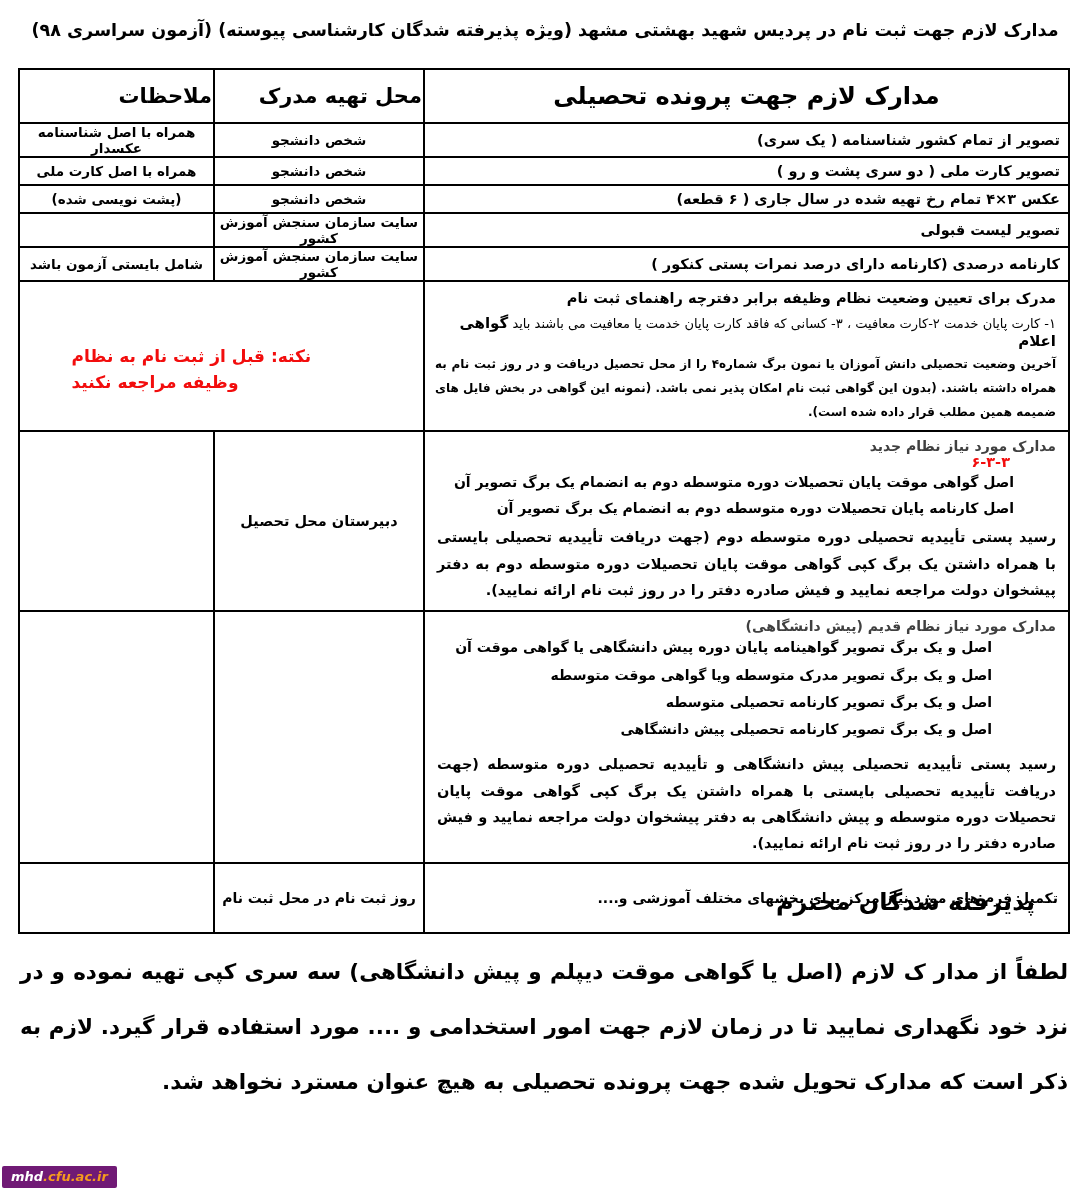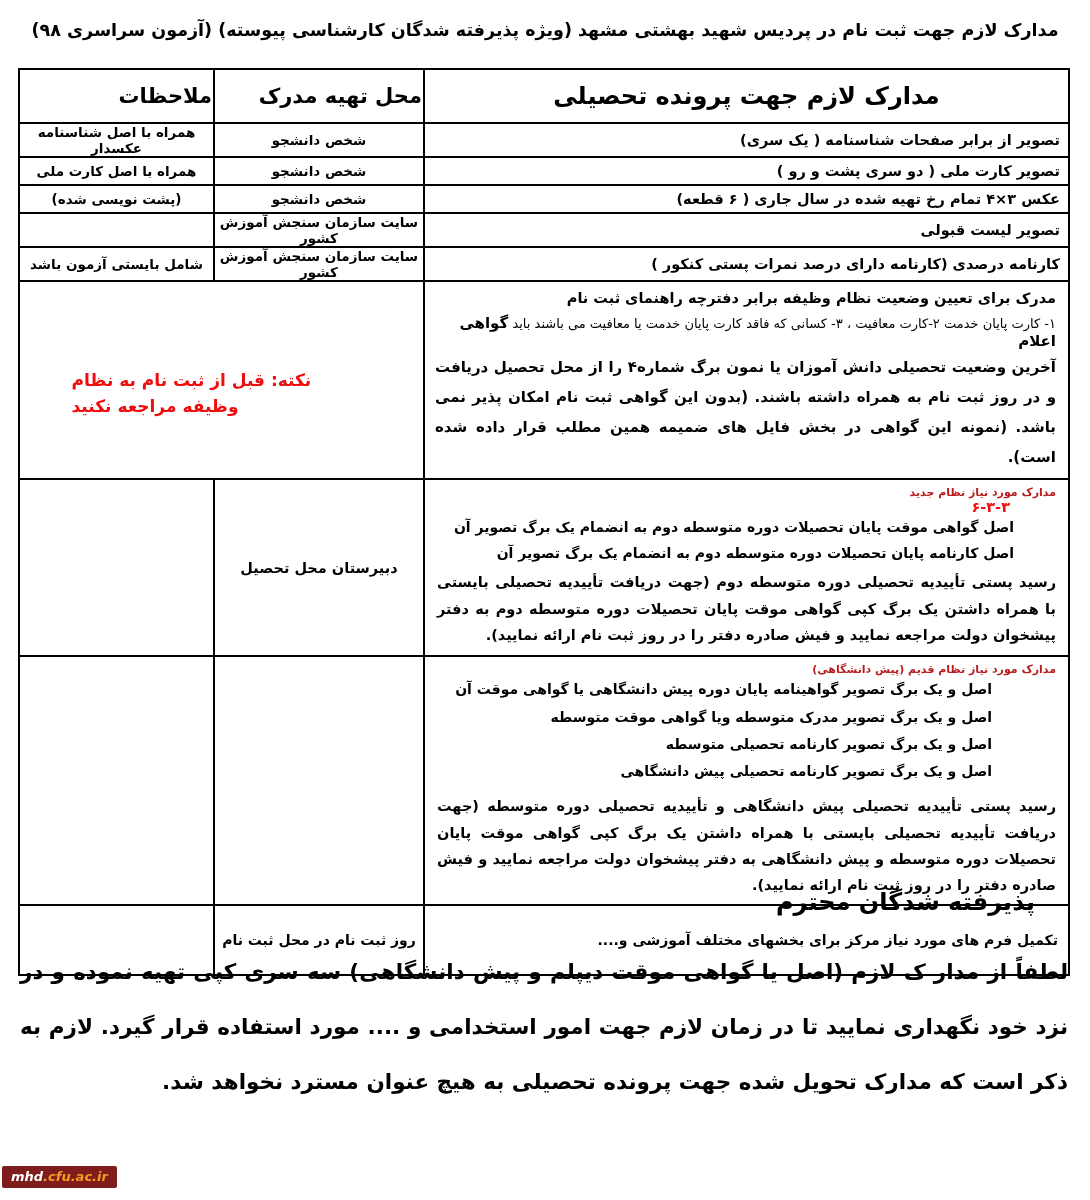--- a/index.html
+++ b/index.html
@@ -28,28 +28,28 @@
   td.hdr-src,td.hdr-rem{font-size:21px;text-align:right;}
   tr.simple td{height:26px;font-size:14.5px;}
   tr.simple td.doc{text-align:right;padding:0 8px;}
   tr.simple td.src,tr.simple td.rem{text-align:center;padding:0 2px;font-size:13.5px;}
   td.mil{
     vertical-align:top;padding:8px 12px 6px 10px;text-align:right;
   }
   .mil-line1{font-size:14.5px;font-weight:bold;margin-bottom:8px;}
   .mil-line2{font-size:13px;font-weight:normal;margin-bottom:2px;}
   .mil-line2 b{font-size:15px;}
-  .mil-para{font-size:15px;line-height:2.0;text-align:justify;}
+  .mil-para{font-size:12px;line-height:2.0;text-align:justify;}
   td.red-note-cell{vertical-align:top;padding-top:28px;}
   .red-note{
     color:#f20d0d;font-size:17px;font-weight:bold;text-align:left;
     max-width:300px;margin:0 auto;line-height:1.5;
   }
   td.newsys{vertical-align:top;padding:6px 12px;text-align:right;}
-  .red-title{color:#b91c1c;font-size:11px;font-weight:bold;}
+  .red-title{color:#404040;font-size:14px;font-weight:bold;}
   .red-sub{color:#f20d0d;font-size:14.5px;font-weight:bold;padding-right:46px;}
   .ns-item{font-size:14px;line-height:1.85;padding-right:42px;}
   .ns-para{font-size:14.5px;line-height:1.85;text-align:justify;margin-top:2px;}
   td.srcmid{text-align:center;font-size:14.5px;}
   td.oldsys{vertical-align:top;padding:6px 12px;text-align:right;}
   .os-item{font-size:14px;line-height:1.95;padding-right:64px;}
   .os-para{font-size:14.5px;line-height:1.8;text-align:justify;margin-top:8px;}
   tr.final td{height:52px;font-size:14px;}
   tr.final td.doc{text-align:right;padding:8px 10px;}
   tr.final td.src{text-align:center;}
@@ -57,21 +57,21 @@
     position:absolute;top:888px;right:55px;
     font-size:24px;font-weight:bold;margin-left:35px;
   }
   .footer-para{
     position:absolute;top:945px;right:22px;left:20px;
     font-size:21.5px;font-weight:bold;line-height:2.55;
     text-align:justify;
   }
   .watermark{
     position:absolute;left:2px;top:1166px;
-    background:#7f1d1d;border-radius:2px;
+    background:#701a75;border-radius:2px;
     padding:3px 9px 4px 9px;
     font-size:13px;font-weight:bold;font-style:italic;
     direction:ltr;display:inline-block;
   }
   .watermark .wm-prefix{color:#ffffff;}
   .watermark .wm-domain{color:#f59b1e;}
 </style>
 </head>
 <body>
 
@@ -85,21 +85,21 @@
     </colgroup>
 
   <tbody>
       <tr>
     <td class="hdr-doc">مدارک لازم جهت پرونده تحصیلی</td>
     <td class="hdr-src">محل تهیه مدرک</td>
     <td class="hdr-rem">ملاحظات</td>
   </tr>
 
   <tr class="simple">
-    <td class="doc">تصویر از برابر صفحات شناسنامه     ( یک سری)</td>
+    <td class="doc">تصویر از تمام کشور شناسنامه     ( یک سری)</td>
     <td class="src">شخص دانشجو</td>
     <td class="rem">همراه با اصل شناسنامه عکسدار</td>
   </tr>
   <tr class="simple">
     <td class="doc">تصویر کارت ملی    ( دو سری پشت و رو )</td>
     <td class="src">شخص دانشجو</td>
     <td class="rem">همراه با اصل کارت ملی</td>
   </tr>
   <tr class="simple">
     <td class="doc">عکس ۳×۴ تمام رخ تهیه شده در سال جاری  ( ۶ قطعه)</td>

